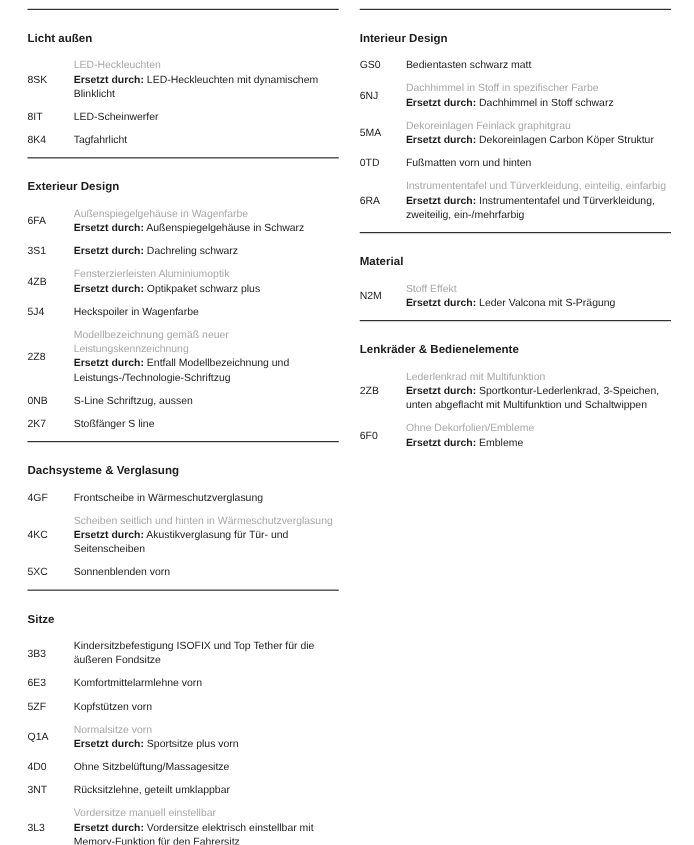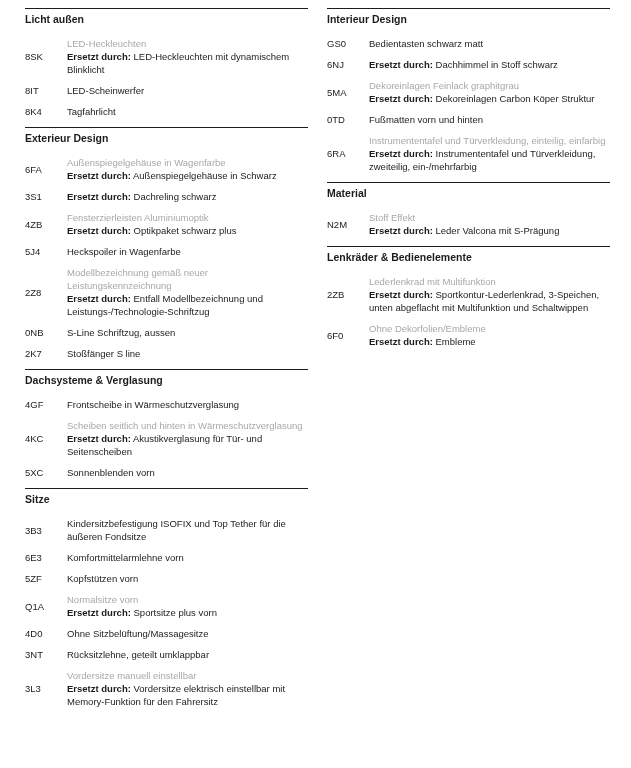--- a/index.html
+++ b/index.html
@@ -21,21 +21,21 @@
     display: flex;
     gap: 19px;
     align-items: flex-start;
   }
   .col {
     width: 283px;
     flex: 0 0 283px;
   }
   .section {
     border-top: 1.5px solid #1c1c1c;
-    padding-top: 4px;
+    padding-top: 20px;
     padding-bottom: 9px;
   }
   .section-title {
     font-size: 10.5px;
     font-weight: bold;
     line-height: 13px;
     margin-bottom: 11px;
     color: #1c1c1c;
   }
   .row {
@@ -207,20 +207,21 @@
           <div class="section-title">Interieur Design</div>
           <div class="row">
             <span class="code">GS0</span>
             <div class="desc">
               <div class="">Bedientasten schwarz matt</div>
             </div>
           </div>
           <div class="row">
             <span class="code">6NJ</span>
             <div class="desc">
+              <div class="muted">Dachhimmel in Stoff in spezifischer Farbe</div>
               <div><span class="repl-label">Ersetzt durch:</span> <span class="repl-text">Dachhimmel in Stoff schwarz</span></div>
             </div>
           </div>
           <div class="row">
             <span class="code">5MA</span>
             <div class="desc">
               <div class="muted">Dekoreinlagen Feinlack graphitgrau</div>
               <div><span class="repl-label">Ersetzt durch:</span> <span class="repl-text">Dekoreinlagen Carbon Köper Struktur</span></div>
             </div>
           </div>

